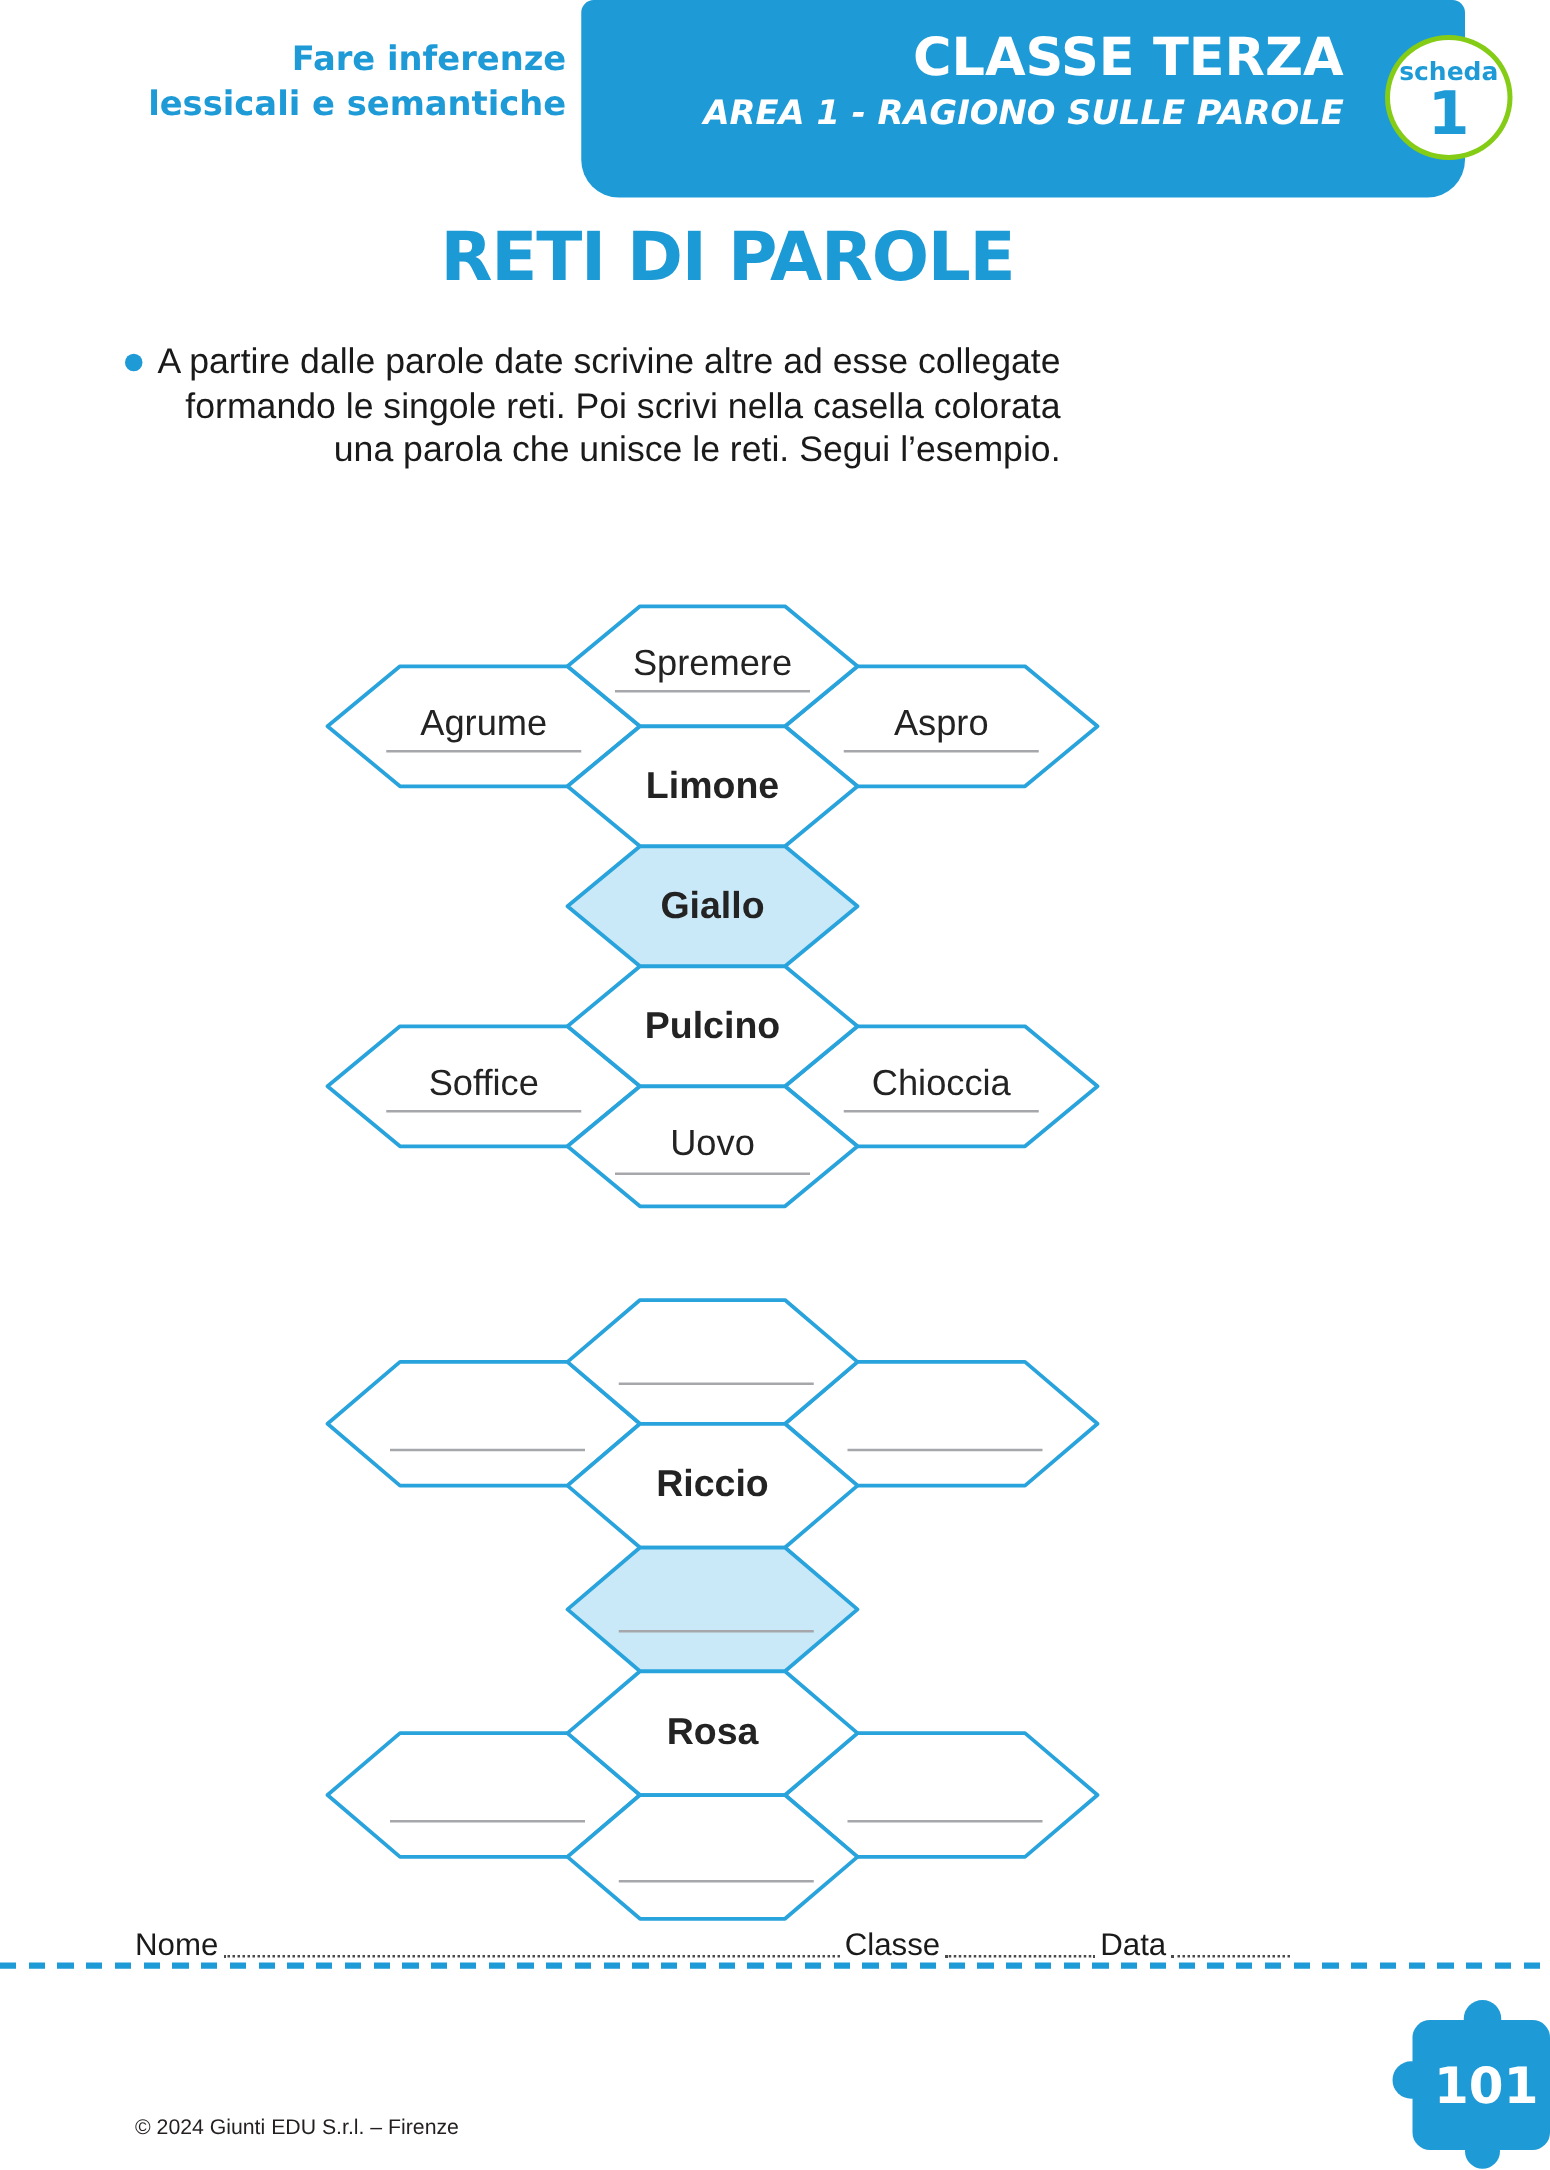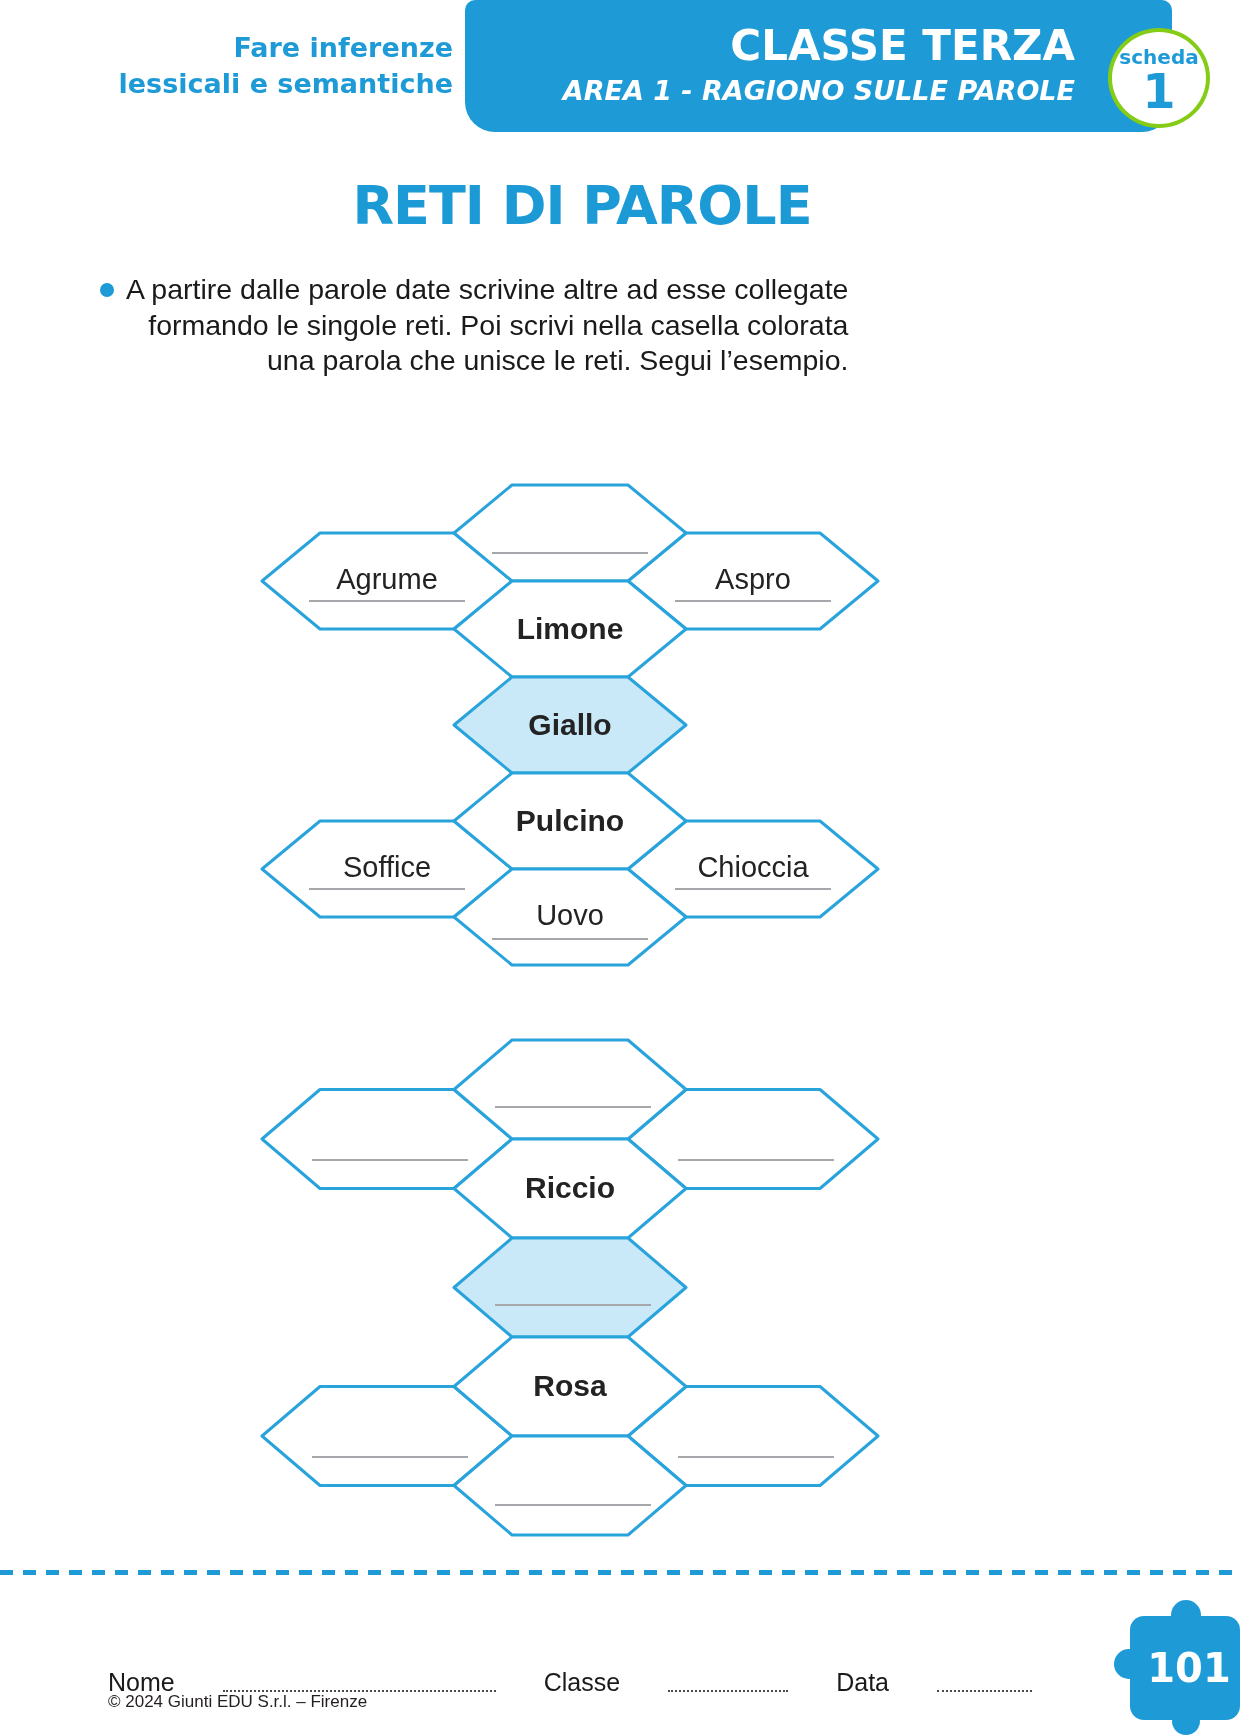--- a/index.html
+++ b/index.html
@@ -3,21 +3,21 @@
 <meta charset="utf-8">
 <title>Worksheet</title>
 <style>
   html,body{margin:0;padding:0;background:#ffffff;}
   #page{position:relative;width:1240px;height:1736px;background:#fff;overflow:hidden;
         font-family:"Liberation Sans",sans-serif;color:#1a1a1a;}
 
   
   .topic{position:absolute;left:95px;top:30px;width:358px;text-align:right;
          font-family:"DejaVu Sans",sans-serif;font-weight:bold;font-size:27px;line-height:36px;}
-  .banner{position:absolute;left:465px;top:0;width:707px;height:132px;
+  .banner{position:absolute;left:465px;top:0;width:707px;height:158px;
           border-radius:10px 10px 30px 30px;}
   .banner-text{position:absolute;right:97px;top:22px;text-align:right;color:#fff;
                font-family:"DejaVu Sans",sans-serif;font-weight:bold;}
   .banner-title{font-size:42px;line-height:48px;letter-spacing:0px;}
   .banner-subtitle{font-size:27px;line-height:34px;margin-top:4px;font-style:italic;}
   .badge{position:absolute;left:1108px;top:28px;width:102px;height:100px;background:#fff;
          border-radius:50%;text-align:center;box-sizing:border-box;
          font-family:"DejaVu Sans",sans-serif;font-weight:bold;}
   .badge .badge-label{display:block;font-size:20px;margin-top:13px;}
   .badge .badge-number{display:block;font-size:48px;line-height:48px;margin-top:-2px;}
@@ -33,22 +33,22 @@
 
   
   .hex-label{position:absolute;width:250px;height:36px;line-height:36px;text-align:center;
              font-size:29px;color:#232323;}
   .hex-label.given{font-weight:bold;font-size:30px;}
   .answer-line{position:absolute;width:156px;height:0;border-bottom:2px solid #a5a7aa;}
 
   
   .dash-sep{position:absolute;left:0;top:1570px;width:1240px;height:5px;
             background:repeating-linear-gradient(90deg,var(--blue) 0 13px,transparent 13px 23px);}
-  .footer-row{position:absolute;left:108px;top:1668px;width:928px;display:flex;
-              align-items:flex-end;font-size:25px;gap:44px;}
+  .footer-row{position:absolute;left:108px;top:1542px;width:928px;display:flex;
+              align-items:flex-end;font-size:25px;}
   .leader{border-bottom:2.5px dotted #4a4a4a;margin:0 4px 5px 4px;}
   .leader.grow{flex:1;}
   .leader.w120{width:120px;} .leader.w95{width:95px;}
   .copyright{position:absolute;left:108px;top:1692px;font-size:17px;color:#231f20;}
 
   svg{position:absolute;left:0;top:0;}
   .svg-layer{pointer-events:none;}
 </style>
 </head>
 <body>
@@ -103,20 +103,21 @@
       <polygon points="878,1436 820,1386.5 686,1386.5 628,1436 686,1485.5 820,1485.5"></polygon>
 
       <polygon points="454,1089.5 512,1040 628,1040 686,1089.5 628,1139 512,1139"></polygon>
       <polygon points="454,1188.5 512,1139 628,1139 686,1188.5 628,1238 512,1238"></polygon>
       <polygon fill="#c9e8f8" points="454,1287.5 512,1238 628,1238 686,1287.5 628,1337 512,1337"></polygon>
       <polygon points="454,1386.5 512,1337 628,1337 686,1386.5 628,1436 512,1436"></polygon>
       <polygon points="454,1485.5 512,1436 628,1436 686,1485.5 628,1535 512,1535"></polygon>
     </g>
   </svg>
 
+  <div class="hex-label" style="left:445px;top:513px;">Spremere</div>
   <div class="answer-line" style="left:492px;top:552px;"></div>
 
   <div class="hex-label" style="left:262px;top:561px;">Agrume</div>
   <div class="answer-line" style="left:309px;top:600px;"></div>
 
   <div class="hex-label" style="left:628px;top:561px;">Aspro</div>
   <div class="answer-line" style="left:675px;top:600px;"></div>
 
   <div class="hex-label given" style="left:445px;top:611px;">Limone</div>
 

